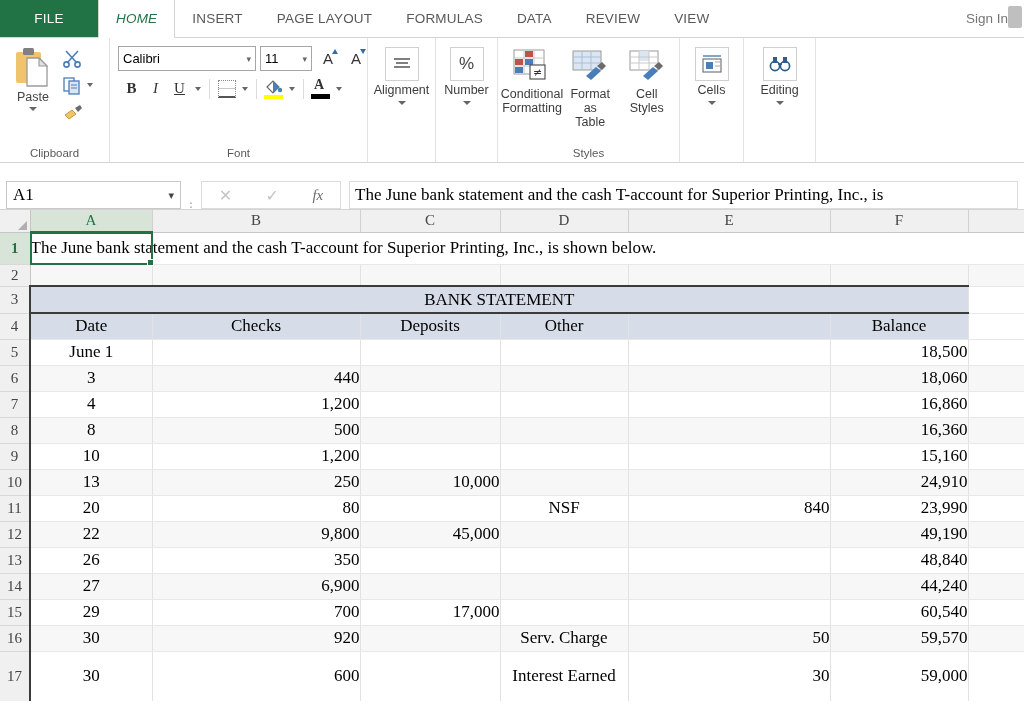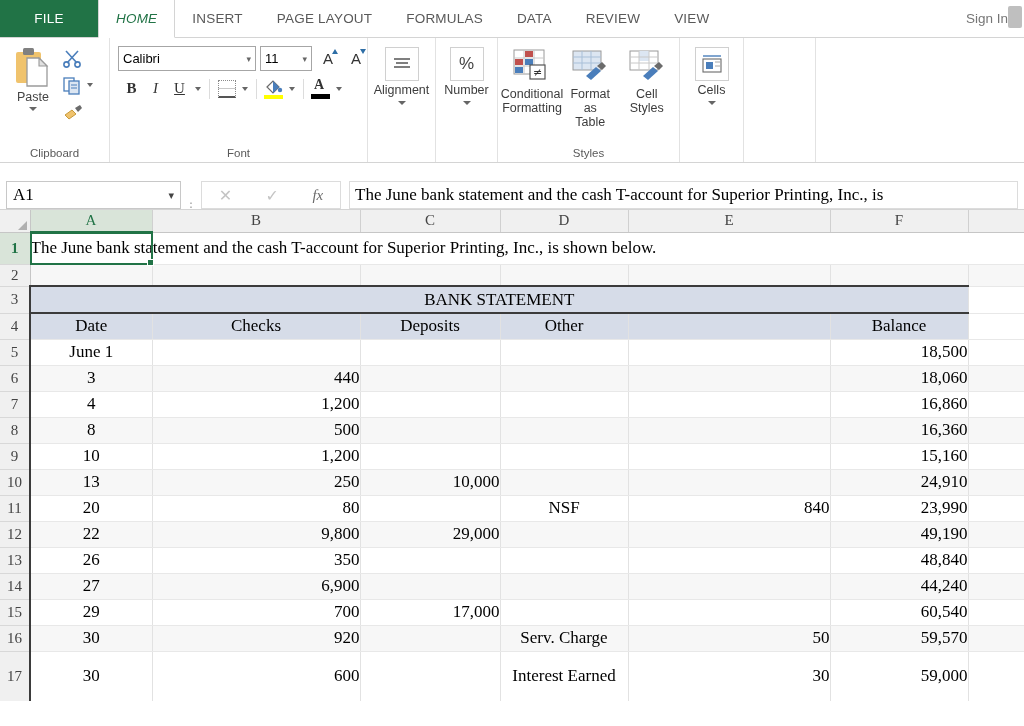--- a/index.html
+++ b/index.html
@@ -540,20 +540,35 @@
             </svg>
           </div>
           <div class="txt">Cells</div>
           <div class="caret-dn"></div>
         </div>
       </div>
       <div class="group-label">&nbsp;</div>
     </div>
 
     <div class="group g-editing">
+      <div class="group-body">
+        <div class="bigbtn">
+          <div class="box">
+            <svg width="22" height="18" viewBox="0 0 22 18">
+              <circle cx="6" cy="11" r="4.6" fill="none" stroke="#2e5d8a" stroke-width="1.7"></circle>
+              <circle cx="16" cy="11" r="4.6" fill="none" stroke="#2e5d8a" stroke-width="1.7"></circle>
+              <rect x="4" y="2" width="4" height="6" fill="#2e5d8a"></rect>
+              <rect x="14" y="2" width="4" height="6" fill="#2e5d8a"></rect>
+              <line x1="9" y1="9" x2="13" y2="9" stroke="#2e5d8a" stroke-width="1.6"></line>
+            </svg>
+          </div>
+          <div class="txt">Editing</div>
+          <div class="caret-dn"></div>
+        </div>
+      </div>
       <div class="group-label">&nbsp;</div>
     </div>
 
     <div class="group g-empty">
       <div class="group-body"></div>
       <div class="group-label">&nbsp;</div>
     </div>
   </div>
 
   <div class="formulabar">
@@ -697,21 +712,21 @@
             <td class="cell ta-r"></td>
             <td class="cell ta-c">NSF</td>
             <td class="cell ta-r">840</td>
             <td class="cell ta-r tbl-right">23,990</td>
             <td class="cell"></td>
           </tr>
           <tr style="height: 26px;">
             <td class="rowhdr">12</td>
             <td class="cell alt ta-c bs-left">22</td>
             <td class="cell alt ta-r">9,800</td>
-            <td class="cell alt ta-r">29,000</td>
+            <td class="cell alt ta-r">45,000</td>
             <td class="cell alt ta-c"></td>
             <td class="cell alt ta-r"></td>
             <td class="cell alt ta-r tbl-right">49,190</td>
             <td class="cell alt"></td>
           </tr>
           <tr style="height: 26px;">
             <td class="rowhdr">13</td>
             <td class="cell ta-c bs-left">26</td>
             <td class="cell ta-r">350</td>
             <td class="cell ta-r"></td>

